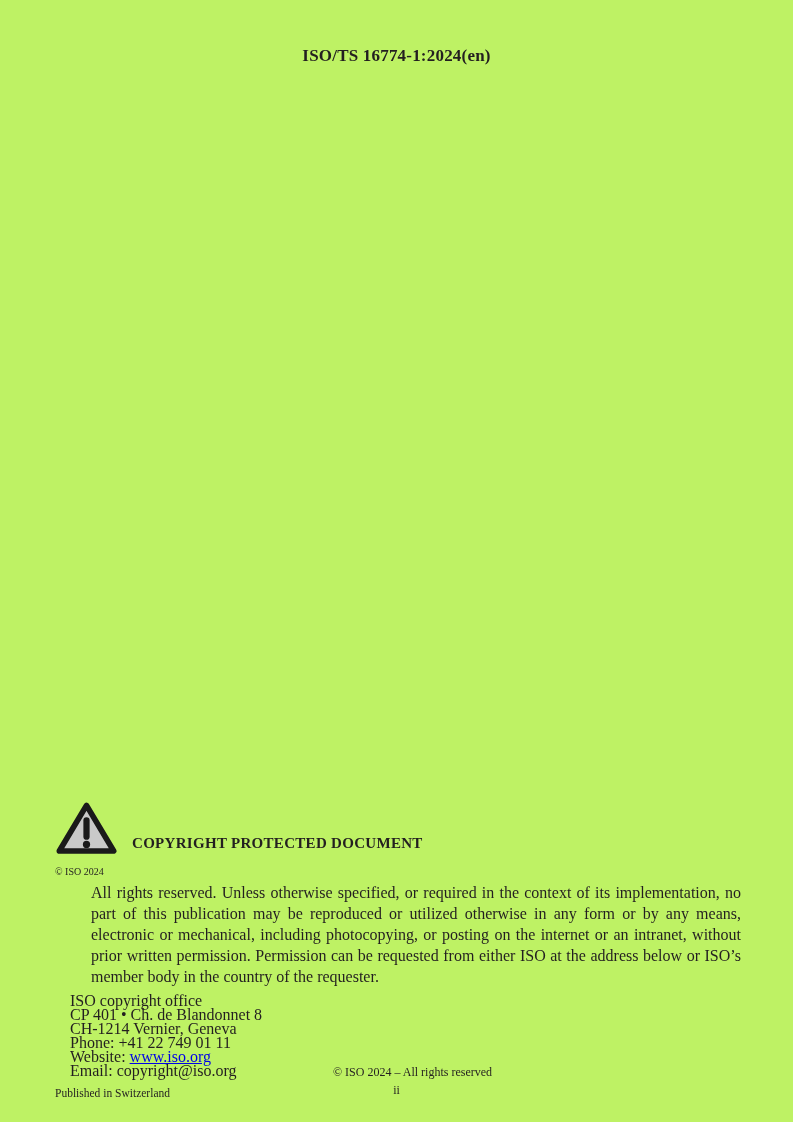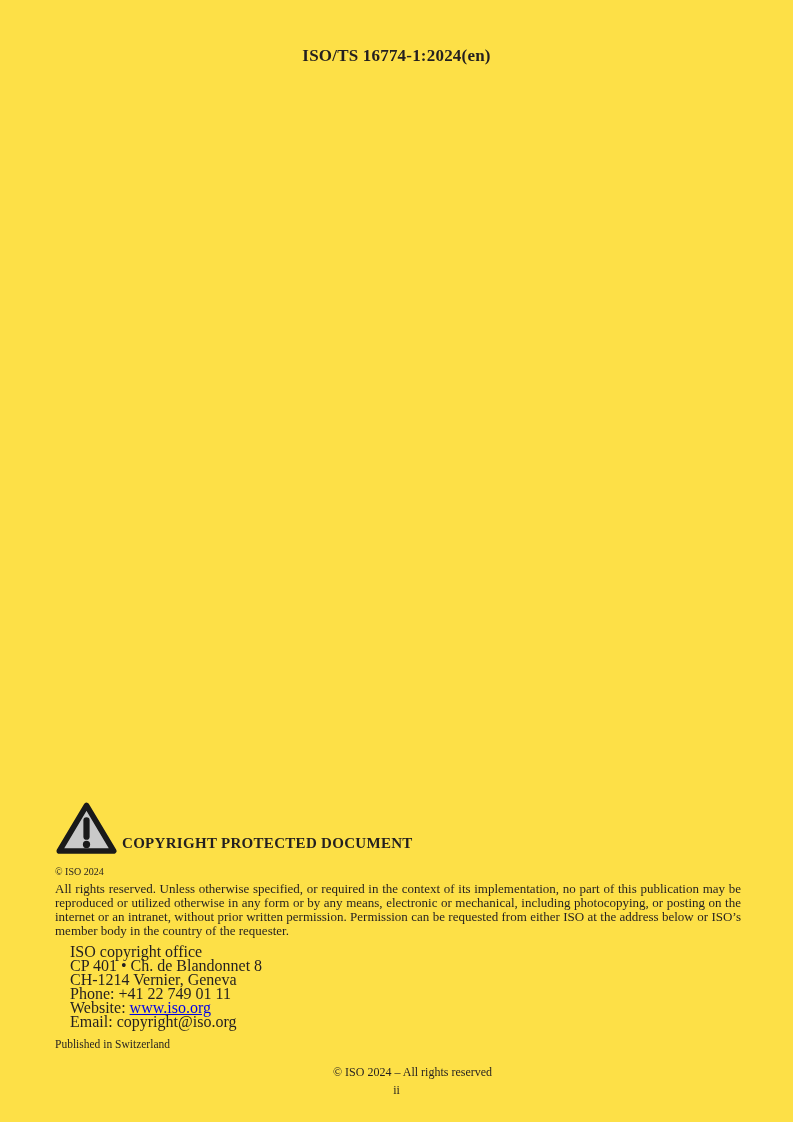--- a/index.html
+++ b/index.html
@@ -2,21 +2,21 @@
 <html><head>
 <meta charset="utf-8">
 <style>
   * { margin: 0; padding: 0; box-sizing: border-box; }
   html, body { background: #ffffff; }
   .page {
     position: relative;
     width: 793px;
     height: 1122px;
     margin: 0 auto;
-    background: #fde047;
+    background: #bef264;
     font-family: "Liberation Serif", serif;
     color: #231f20;
     overflow: hidden;
   }
   .doc-header {
     position: absolute;
     top: 46px;
     left: 0;
     width: 100%;
     text-align: center;
@@ -26,40 +26,41 @@
   }
   .copyright-block {
     position: absolute;
     left: 55px;
     top: 801px;
     width: 686px;
   }
   .heading-row {
     display: flex;
     align-items: flex-end;
-    gap: 4px;
+    gap: 14px;
     height: 55px;
   }
   .warning-icon { width: 63px; height: 55px; flex: 0 0 auto; }
   .warning-icon svg { display: block; width: 63px; height: 55px; }
   .section-heading {
     font-size: 15px;
     font-weight: bold;
     letter-spacing: 0.3px;
     margin-bottom: 4px;
   }
   .iso-copyright-line {
     margin-top: 10px;
     font-size: 10px;
   }
   .notice-paragraph {
     margin-top: 5px;
-    font-size: 13px;
-    line-height: 14px;
+    font-size: 16px;
+    line-height: 21px;
     text-align: justify;
+    margin-left: 36px;
   }
   .address-block {
     margin-top: 7px;
     margin-left: 15px;
     font-size: 16px;
     line-height: 14px;
   }
   .website-label { margin-right: 4px; }
   .website-link {
     color: #0000e8;

